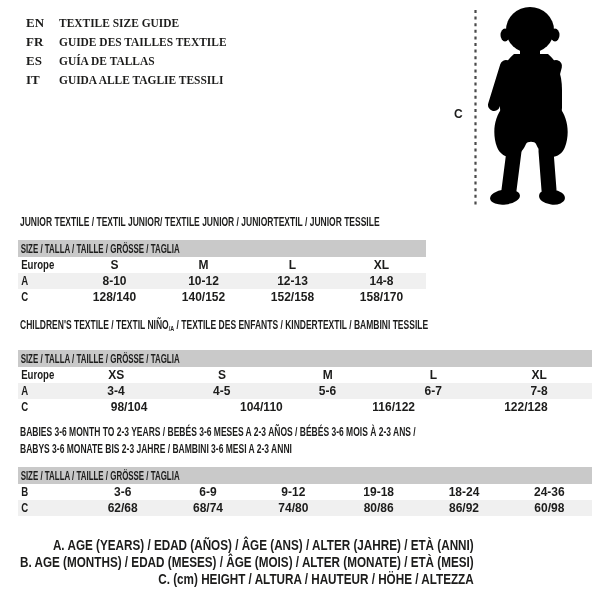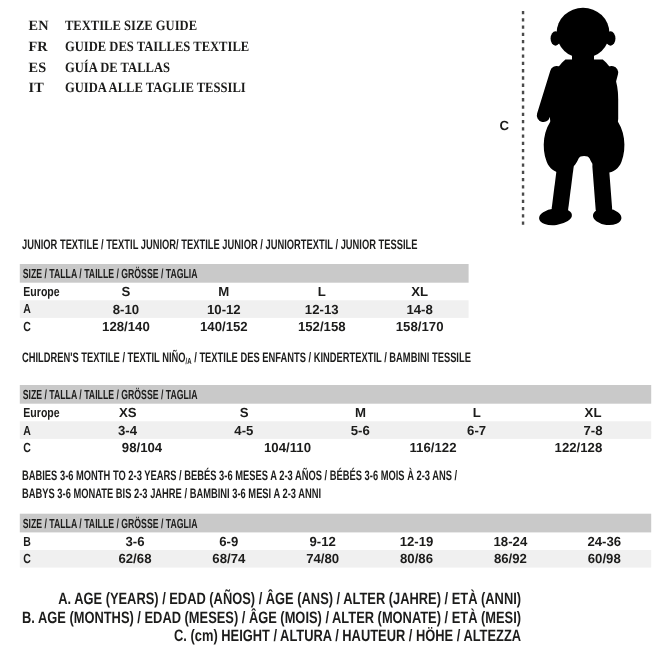--- a/index.html
+++ b/index.html
@@ -21,21 +21,21 @@
   .heading-children{top:317px;}
   .heading-babies{top:424px;}
   .sub{font-size:8px;vertical-align:-2px;}
   
   .size-table{position:absolute;left:18px;}
   .table-junior{top:240px;width:408px;}
   .table-children{top:350px;width:574px;}
   .table-babies{top:467px;width:574px;}
   .t-header{height:17px;background:#c9c9c9;display:flex;align-items:center;}
   .t-header-text{display:inline-block;padding-left:4px;font-size:12px;white-space:nowrap;transform:scaleX(0.66);transform-origin:0 50%;}
-  .t-row{display:flex;height:16px;align-items:center;font-size:12px;justify-content:flex-end;}
+  .t-row{display:flex;height:16px;align-items:center;font-size:12px;}
   .t-row.shaded{background:#f0f0f0;}
   .t-label{padding-left:4px;transform:scaleX(0.8);transform-origin:0 50%;}
   .table-junior .t-label{flex:0 0 48px;}
   .table-children .t-label{flex:0 0 41px;}
   .table-babies .t-label{flex:0 0 58px;}
   .t-cell{flex:1;text-align:center;white-space:nowrap;}
   
   .footnotes{position:absolute;left:20px;top:536px;font-size:15px;line-height:17px;text-align:right;}
   .footnote{white-space:nowrap;transform:scaleX(0.78);transform-origin:0 50%;}
 </style>
@@ -148,21 +148,21 @@
   </div>
   <div class="size-table table-babies">
     <div class="t-header">
       <span class="t-header-text">SIZE / TALLA / TAILLE / GRÖSSE / TAGLIA</span>
     </div>
     <div class="t-row">
       <span class="t-label">B</span>
       <span class="t-cell">3-6</span>
       <span class="t-cell">6-9</span>
       <span class="t-cell">9-12</span>
-      <span class="t-cell">12-19</span>
+      <span class="t-cell">19-18</span>
       <span class="t-cell">18-24</span>
       <span class="t-cell">24-36</span>
     </div>
     <div class="t-row shaded">
       <span class="t-label">C</span>
       <span class="t-cell">62/68</span>
       <span class="t-cell">68/74</span>
       <span class="t-cell">74/80</span>
       <span class="t-cell">80/86</span>
       <span class="t-cell">86/92</span>

